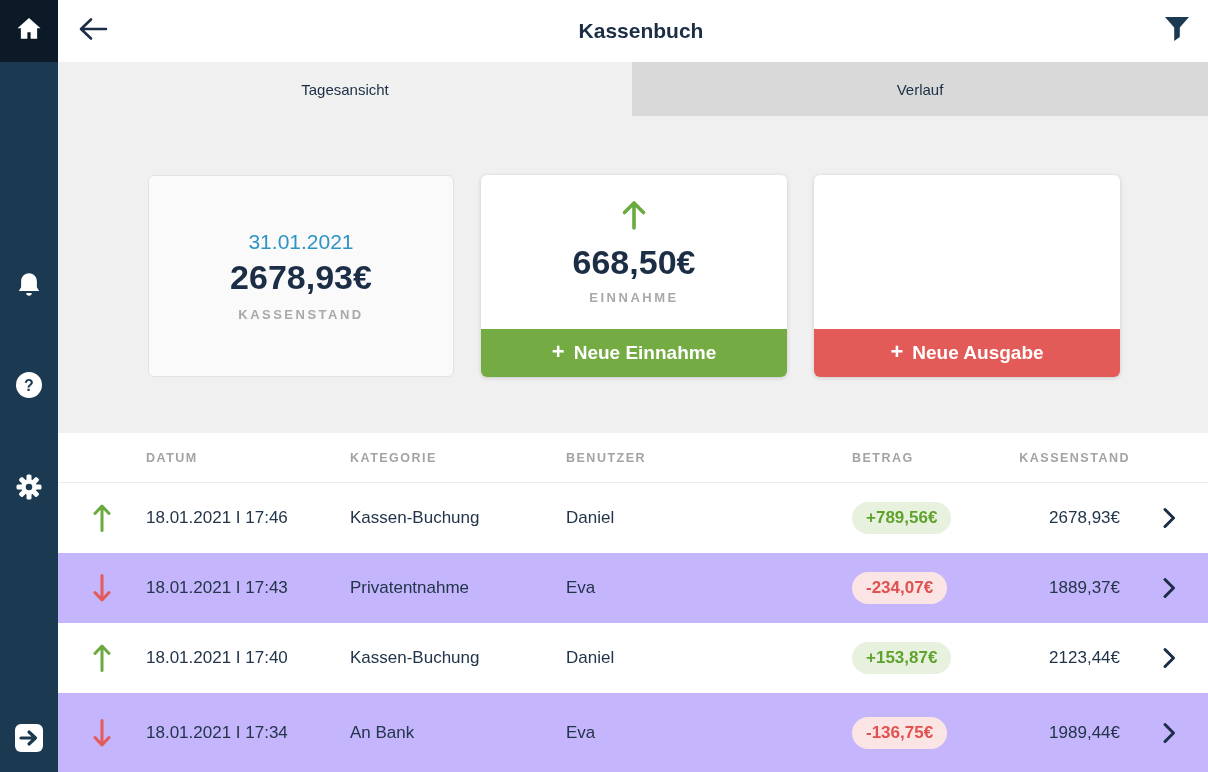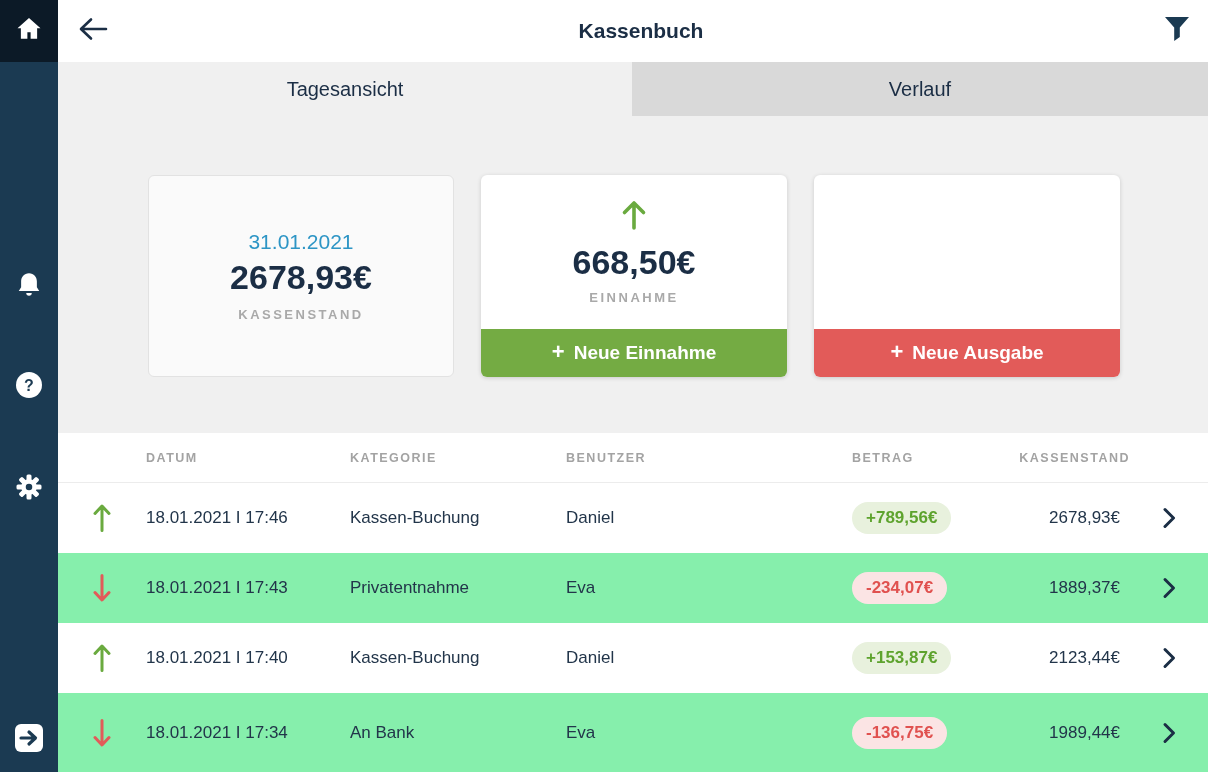--- a/index.html
+++ b/index.html
@@ -17,21 +17,21 @@
 
   
   .main { margin-left: 58px; width: 1150px; }
 
   .header { height: 62px; background: #ffffff; position: relative; }
   .back-btn { position: absolute; left: 18px; top: 15px; width: 34px; height: 32px; display: flex; align-items: center; justify-content: center; cursor: pointer; }
   .page-title { position: absolute; left: 16px; right: 0; top: 0; height: 62px; line-height: 62px; text-align: center; font-size: 21px; font-weight: 700; color: #1b2e45; }
   .filter-btn { position: absolute; right: 14px; top: 15px; width: 34px; height: 32px; display: flex; align-items: center; justify-content: center; cursor: pointer; }
 
   .tabs { display: flex; height: 54px; }
-  .tab { display: flex; align-items: center; justify-content: center; font-size: 20px; color: #1b2e45; cursor: pointer; }
+  .tab { display: flex; align-items: center; justify-content: center; font-size: 15px; color: #1b2e45; cursor: pointer; }
   .tab-active { width: 574px; background: #f0f0f0; }
   .tab-inactive { flex: 1; background: #d9d9d9; }
 
   
   .content { background: #f0f0f0; height: 317px; padding: 59px 0 0 90px; display: flex; gap: 27px; }
   .card { width: 306px; height: 202px; border-radius: 6px; position: relative; }
   .card-balance { background: #fafafa; border: 1px solid #e2e2e2; display: flex; flex-direction: column; align-items: center; justify-content: center; }
   .card-action { background: #ffffff; box-shadow: 0 1px 4px rgba(0,0,0,0.16); }
   .card-top { height: 154px; display: flex; flex-direction: column; align-items: center; justify-content: center; }
   .card-date { font-size: 21px; color: #2d95c5; }
@@ -42,21 +42,21 @@
   .btn-green { background: #74ab43; }
   .btn-red { background: #e25b59; }
   .btn-plus { font-size: 22px; font-weight: 700; line-height: 1; position: relative; top: -1px; }
   .arrow-svg { margin-bottom: 2px; }
 
   
   .tgrid { display: grid; grid-template-columns: 88px 204px 216px 286px 172px 106px 78px; align-items: center; }
   .table-head { background: #ffffff; height: 50px; border-bottom: 1px solid #ececec; font-size: 12.5px; font-weight: 700; letter-spacing: 1.5px; color: #a3a3a3; white-space: nowrap; }
   .th-right { justify-self: end; }
   .trow { height: 70px; background: #ffffff; font-size: 17px; color: #22354a; cursor: pointer; }
-  .trow.alt { background: #86efac; }
+  .trow.alt { background: #c4b5fd; }
   .trow.last { height: 79px; }
   .cell-arrow { justify-self: center; display: flex; }
   .badge { justify-self: start; padding: 6px 14px; border-radius: 16px; font-weight: 700; font-size: 17px; }
   .badge-green { background: #e8f1dd; color: #5ea32e; }
   .badge-red { background: #fbe4e4; color: #e0514f; }
   .cell-balance { justify-self: end; padding-right: 10px; }
   .cell-chevron { justify-self: center; display: flex; }
 </style>
 </head>
 <body>

